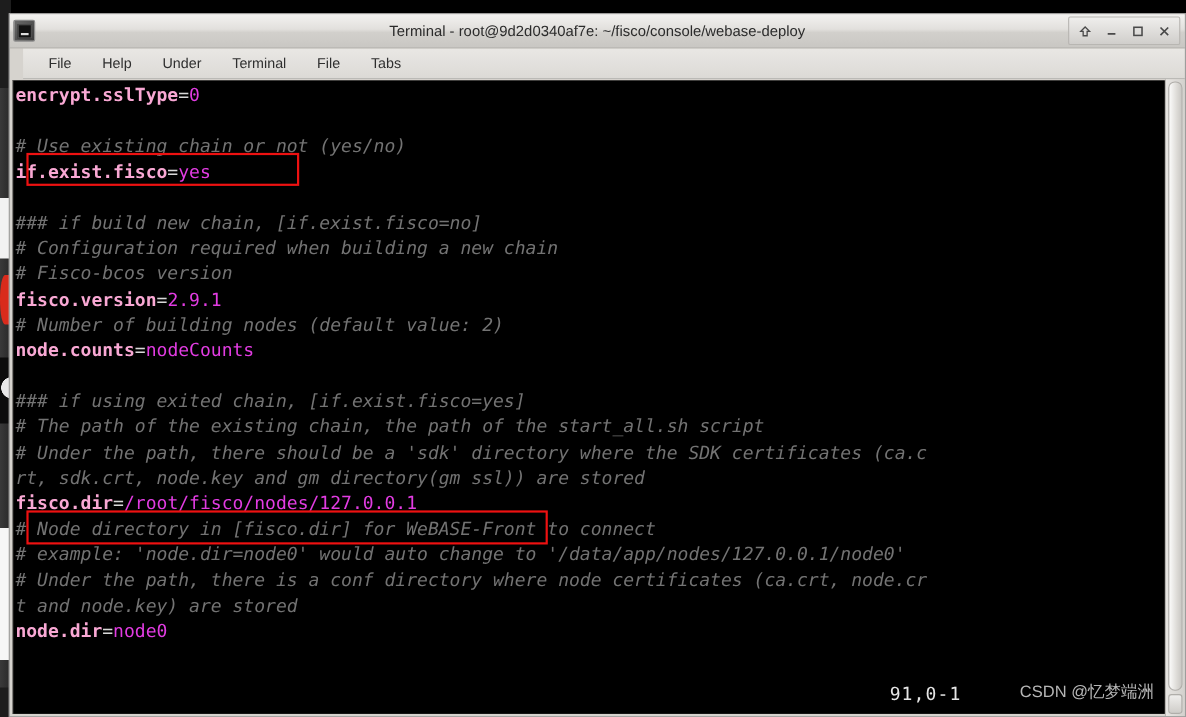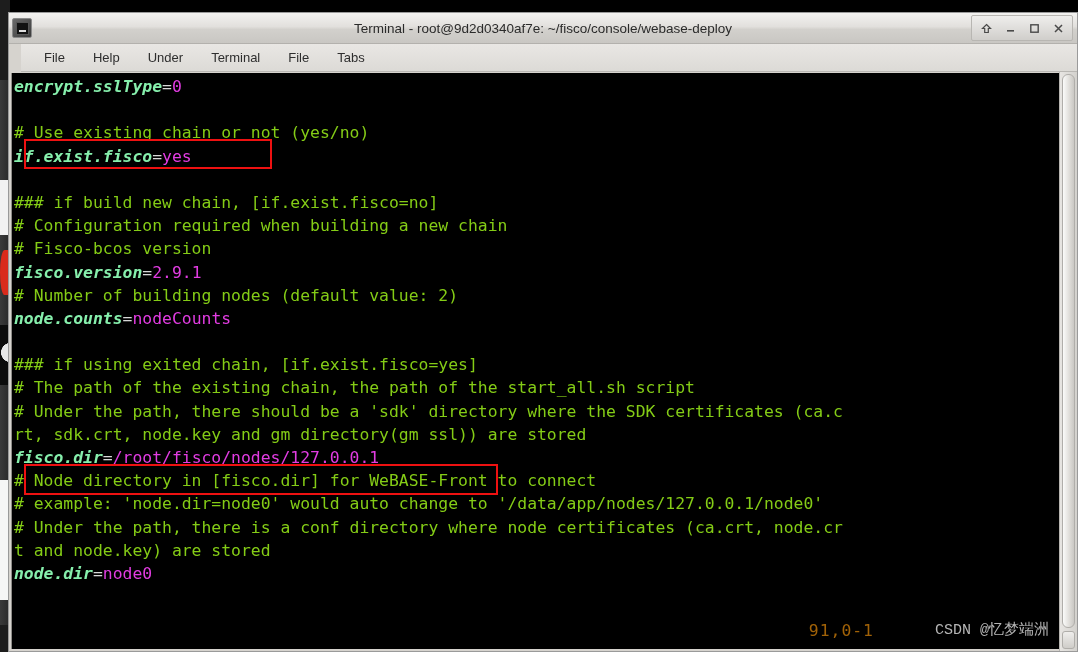--- a/index.html
+++ b/index.html
@@ -153,53 +153,53 @@
     padding: 2px 0 0 2px;
     box-sizing: border-box;
     font-family: "DejaVu Sans Mono", "Liberation Mono", monospace;
     font-size: 16.4px;
     line-height: 23.2px;
     color: #18b2b2;
     white-space: pre;
     letter-spacing: 0px;
   }
   .line { height: 23.2px; }
-  .cmt  { color: #84cc16; }
-  .key  { color: #86efac; font-weight: bold; font-style: italic; }
+  .cmt  { color: #737373; font-style: italic; }
+  .key  { color: #f9a8d4; font-weight: bold; }
   .eq   { color: #d8d8d8; }
   .val  { color: #e23ce2; }
   .blank { color: transparent; }
 
   
   .redbox {
     position: absolute;
     border: 2px solid #ee1111;
     box-sizing: border-box;
     pointer-events: none;
     z-index: 3;
   }
   #redbox-if-exist-fisco { left: 12px; top: 66px; width: 248px; height: 30px; }
   #redbox-fisco-dir      { left: 12px; top: 391px; width: 474px; height: 31px; }
 
   
   #status-position {
     position: absolute;
     right: 185px; bottom: 9px;
-    color: #a16207;
+    color: #e5e5e5;
     font-family: "DejaVu Sans Mono", "Liberation Mono", monospace;
     font-size: 16.4px;
     letter-spacing: 1px;
     z-index: 4;
   }
   #watermark {
     position: absolute;
     right: 10px; bottom: 10px;
     color: #cfcfcf;
     font-size: 15px;
-    font-family: Liberation Mono, monospace;
+    font-family: Liberation Sans, sans-serif;
     opacity: .88;
     z-index: 4;
     white-space: nowrap;
   }
 
   
   #scrollbar {
     flex: 0 0 17px;
     background: linear-gradient(to right,#e7e5e2,#d3d1cd);
     border-left: 1px solid #b6b4b0;

